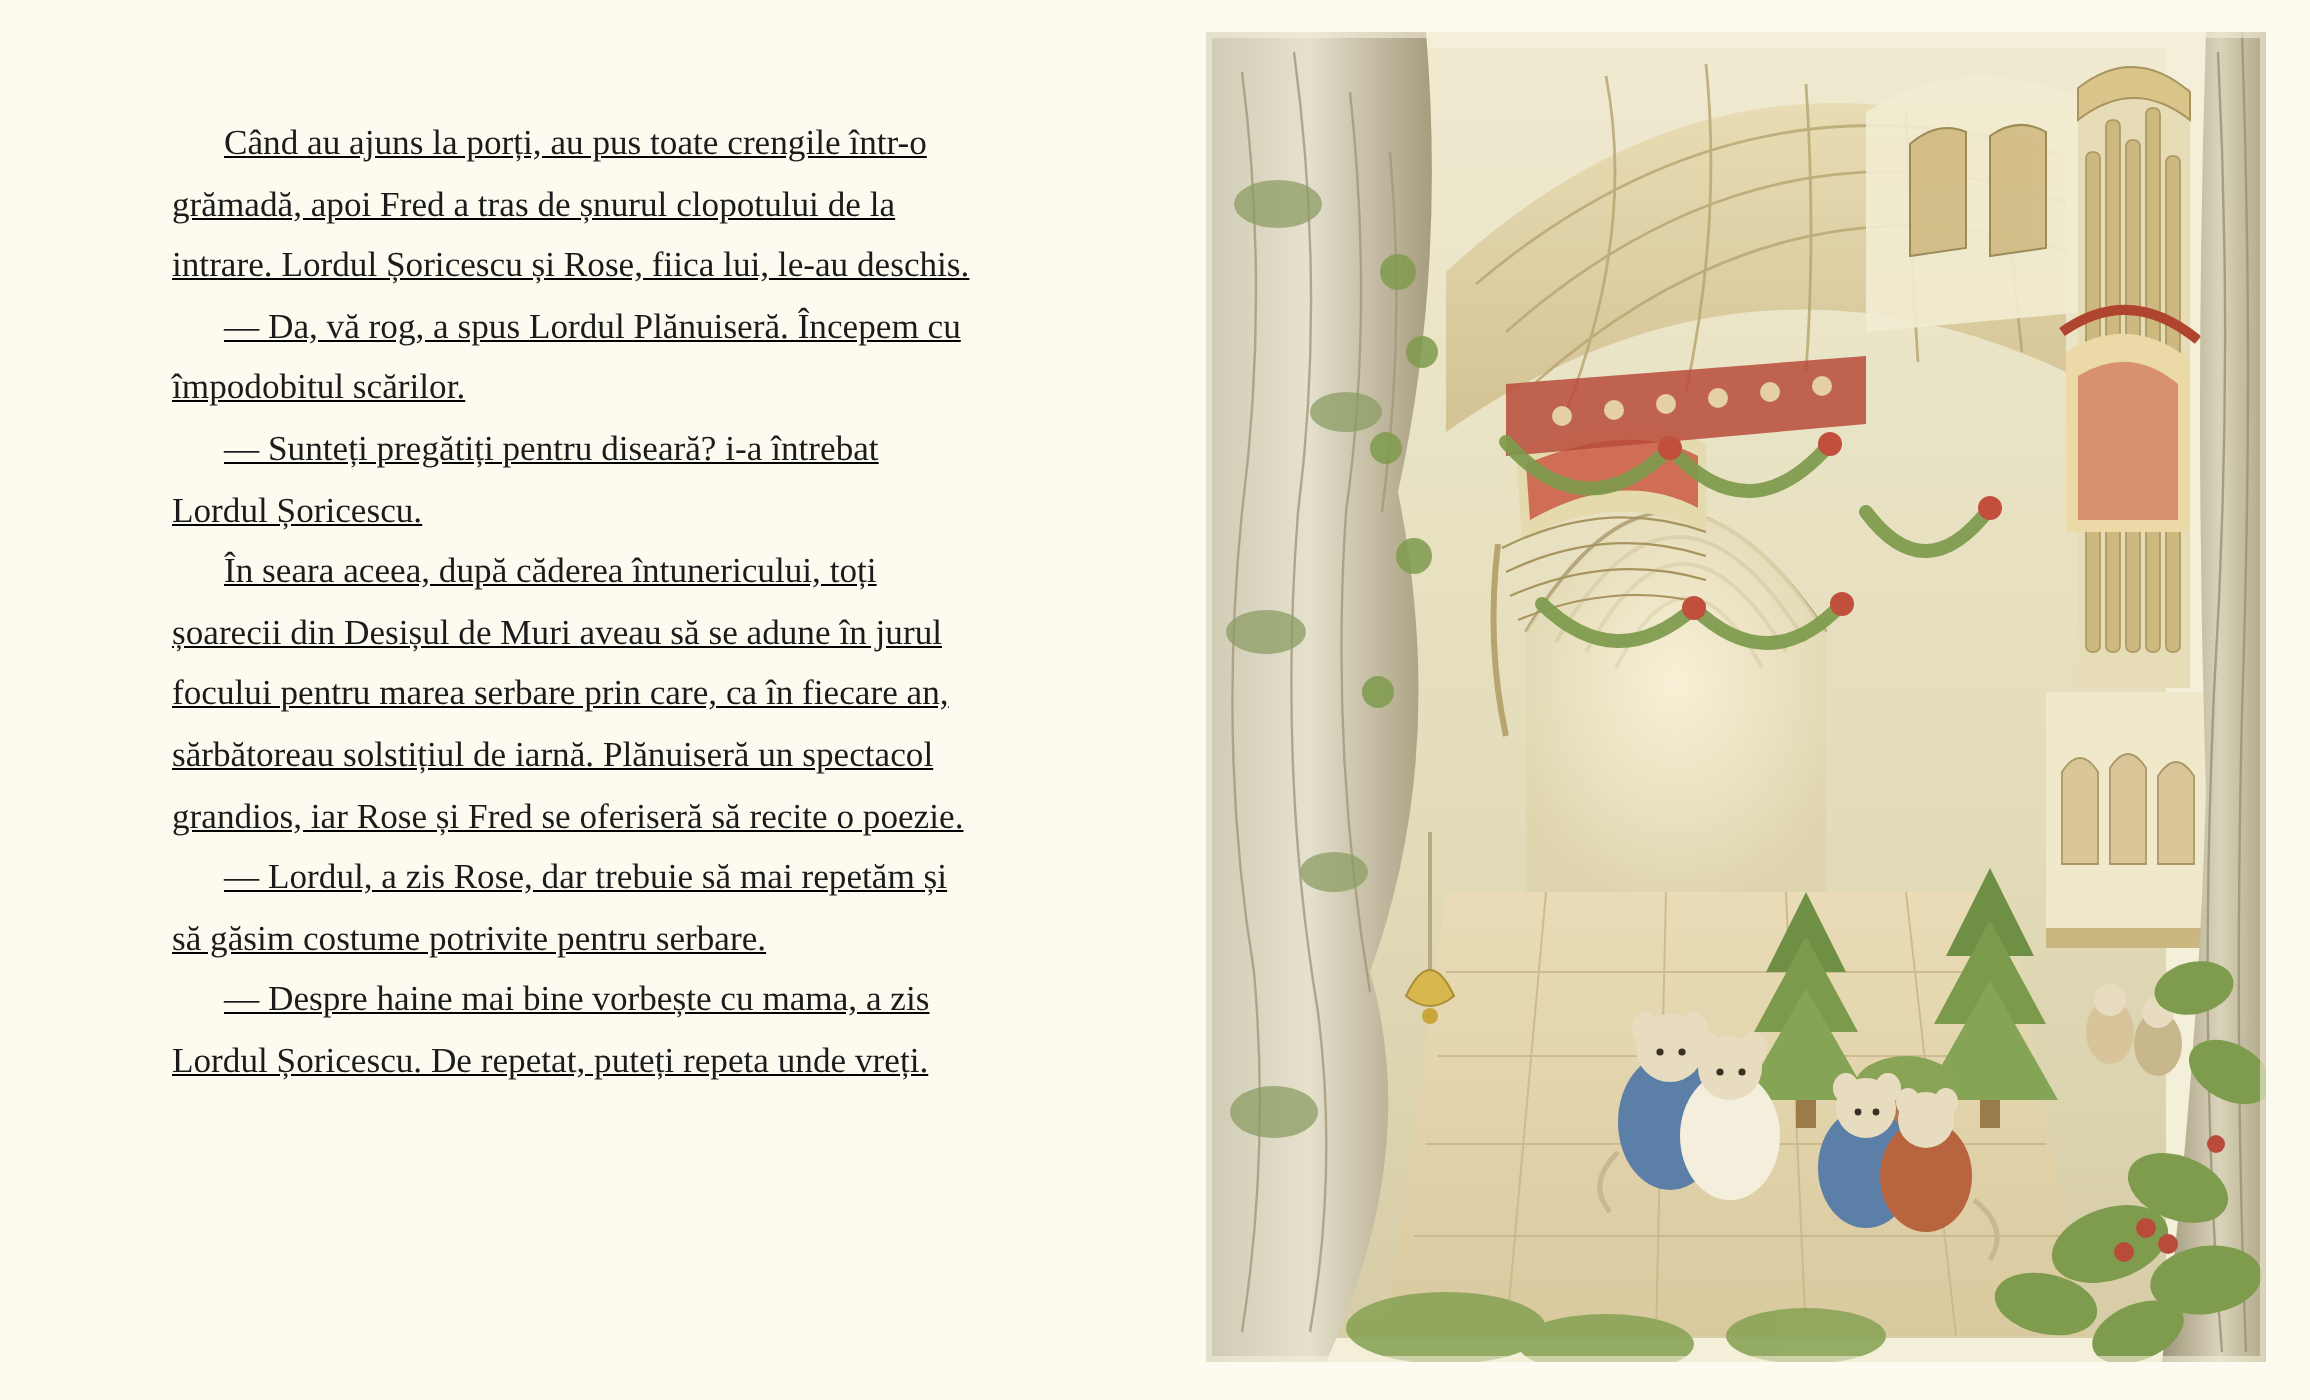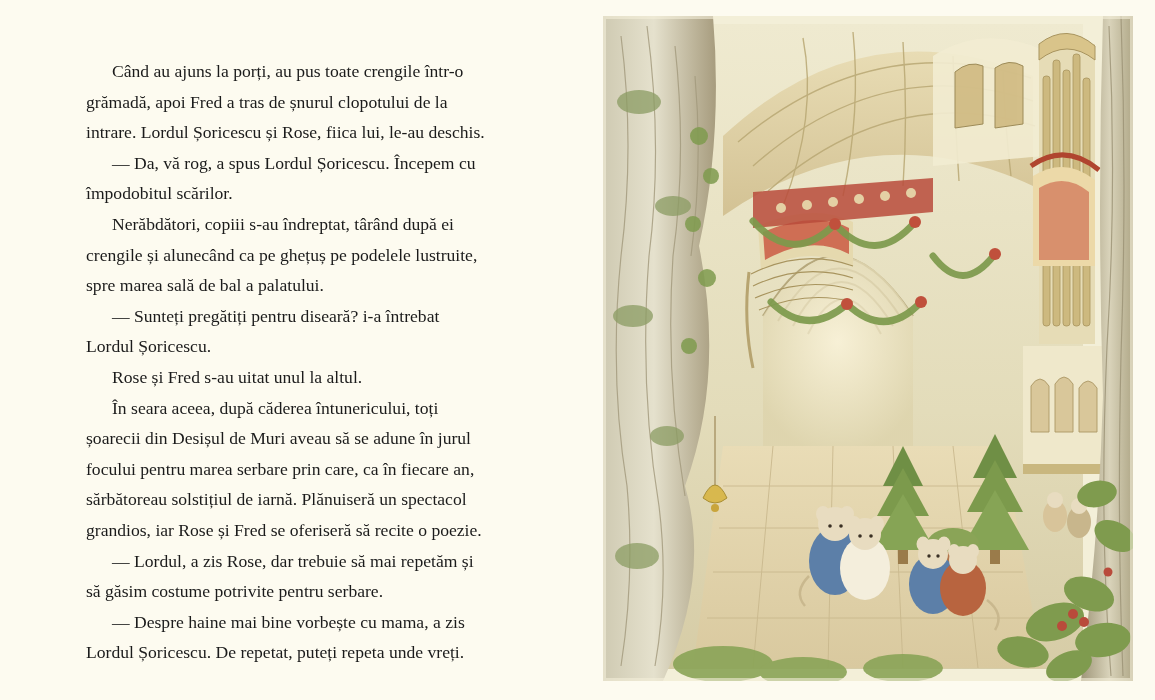--- a/index.html
+++ b/index.html
@@ -12,20 +12,21 @@
     background: #fdfbf0;
     font-family: "Liberation Serif", serif;
     overflow: hidden;
   }
   .spread {
     position: relative;
     width: 1155px;
     height: 623px;
     display: flex;
     background: #fdfbf0;
+    text-decoration: underline;
   }
   
   .page-left {
     position: relative;
     width: 578px;
     height: 700px;
     box-sizing: border-box;
     padding: 56px 92px 40px 86px;
     background: #fdfbf0;
   }
@@ -69,24 +70,22 @@
   }
 </style>
 </head>
 <body>
 
 <div class="spread">
 
   <div class="page-left">
     <div class="body-text">
       <p>Când au ajuns la porți, au pus toate crengile într-o grămadă, apoi Fred a tras de șnurul clopotului de la intrare. Lordul Șoricescu și Rose, fiica lui, le-au deschis.</p>
-      <p class="dash">— Da, vă rog, a spus Lordul Șoricescu. Începem cu împodobitul scărilor.</p>
-      <p>Nerăbdători, copiii s-au îndreptat, târând după ei crengile și alunecând ca pe ghețuș pe podelele lustruite, spre marea sală de bal a palatului.</p>
+      <p class="dash">— Da, vă rog, a spus Lordul Plănuiseră. Începem cu împodobitul scărilor.</p>
       <p class="dash">— Sunteți pregătiți pentru diseară? i-a întrebat Lordul Șoricescu.</p>
-      <p>Rose și Fred s-au uitat unul la altul.</p>
       <p>În seara aceea, după căderea întunericului, toți șoarecii din Desișul de Muri aveau să se adune în jurul focului pentru marea serbare prin care, ca în fiecare an, sărbătoreau solstițiul de iarnă. Plănuiseră un spectacol grandios, iar Rose și Fred se oferiseră să recite o poezie.</p>
       <p class="dash">— Lordul, a zis Rose, dar trebuie să mai repetăm și să găsim costume potrivite pentru serbare.</p>
       <p class="dash">— Despre haine mai bine vorbește cu mama, a zis Lordul Șoricescu. De repetat, puteți repeta unde vreți.</p>
     </div>
   </div>
 
   <div class="page-right">
     <div class="illus-frame">
       <div class="illus">
         <svg width="530" height="665" viewBox="0 0 530 665" xmlns="http://www.w3.org/2000/svg">

